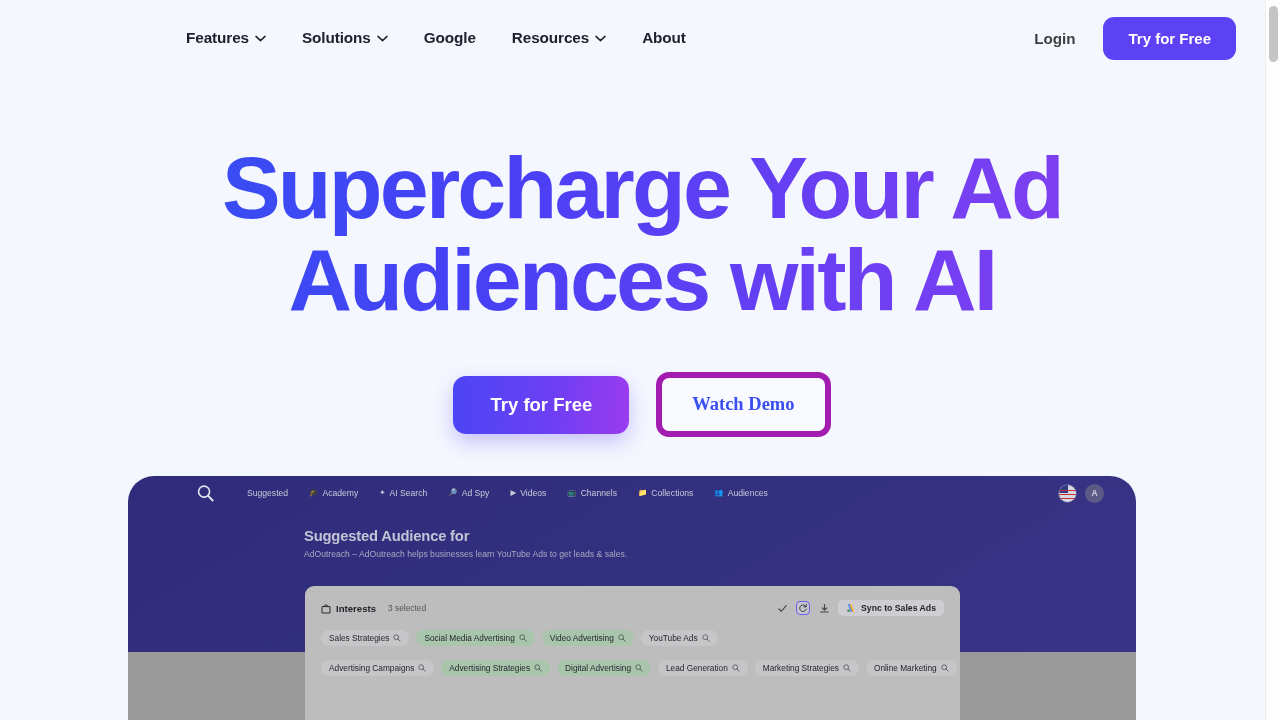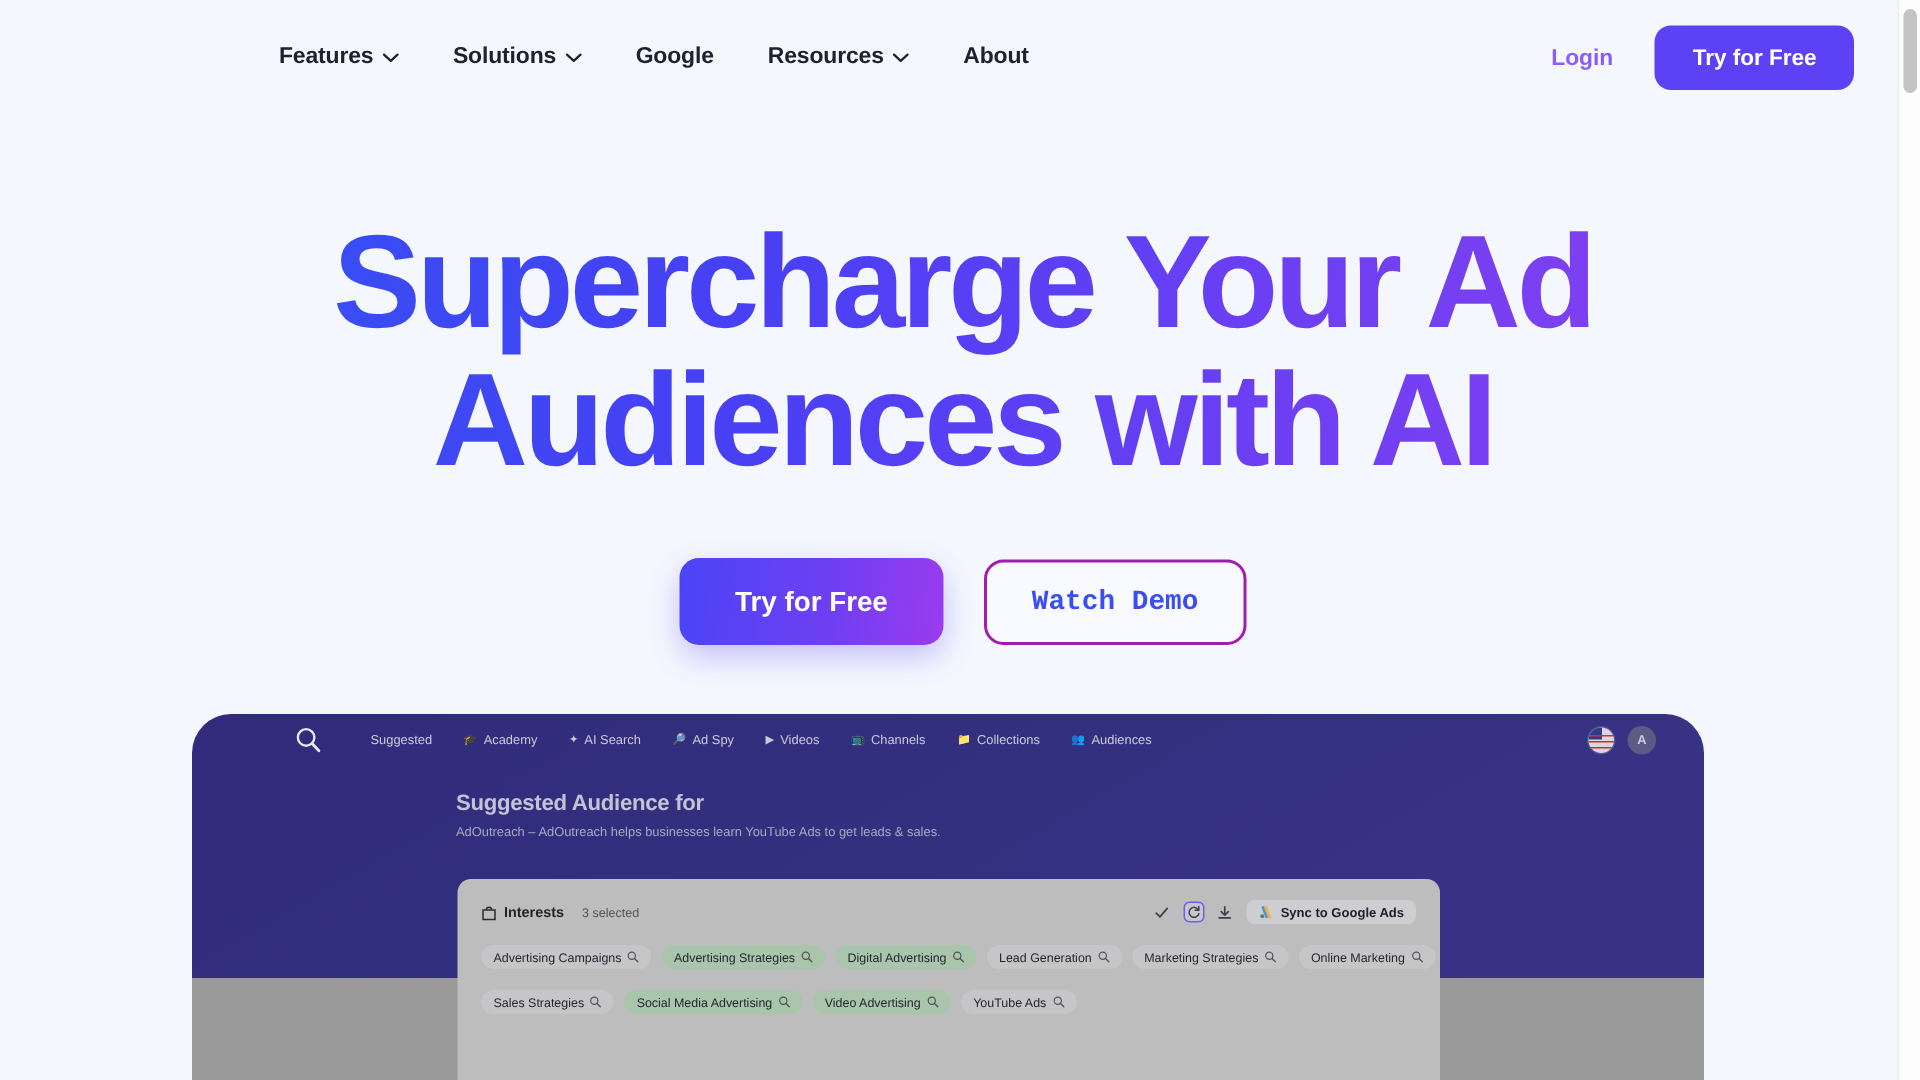--- a/index.html
+++ b/index.html
@@ -45,21 +45,21 @@
     font-size: 15.3px; font-weight: bold; color: #20212e;
     letter-spacing: -0.1px; cursor: pointer; white-space: nowrap;
   }
   .chev { width: 11px; height: 7px; display: block; flex: none; }
 
   .nav-right {
     margin-left: auto;
     display: flex; align-items: center; gap: 28px;
   }
   .login {
-    font-size: 15.2px; font-weight: bold; color: #8b5cf6;
+    font-size: 15.2px; font-weight: bold; color: #404040;
     cursor: pointer; white-space: nowrap;
   }
   .btn-try-nav {
     background: #5d41f5;
     color: #fff;
     font-size: 15px; font-weight: bold;
     border: none; border-radius: 11px;
     padding: 13px 25px;
     cursor: pointer; white-space: nowrap;
     font-family: "Liberation Sans", sans-serif;
@@ -96,26 +96,26 @@
     color: #fff; border: none;
     font-size: 18.5px; font-weight: bold;
     border-radius: 13px;
     padding: 18px 37px;
     cursor: pointer;
     box-shadow: 0 8px 20px rgba(90,65,240,.30);
     font-family: "Liberation Sans", sans-serif;
   }
   .btn-demo {
     background: #f8faff;
-    color: #3b4ff0; border: 2px solid #a21caf;
+    color: #3b4ff0; border: 6px solid #a21caf;
     font-size: 18.5px; font-weight: bold;
     border-radius: 13px;
     padding: 16px 30px;
     cursor: pointer;
-    font-family: Liberation Mono, monospace;
+    font-family: Liberation Serif, serif;
   }
 
   
   .app-shell {
     position: absolute;
     left: 128px; top: 476px;
     width: 1008px; height: 244px;
     border-radius: 26px 26px 0 0;
     background: linear-gradient(150deg, #302c7b 0%, #343080 45%, #3a3489 100%);
     overflow: hidden;
@@ -356,22 +356,53 @@
                 <path d="M6 1.6 L6 7.4 M3.4 5.2 L6 7.8 L8.6 5.2" fill="none" stroke="#3c3e47" stroke-width="1.2" stroke-linecap="round" stroke-linejoin="round"></path>
                 <path d="M2 9.8 h8" stroke="#3c3e47" stroke-width="1.3" stroke-linecap="round"></path>
               </svg>
           </div>
           <div class="sync-btn">
             <svg class="gads" viewBox="0 0 12 12">
               <path d="M4.6 1 L8.2 10.7 L5.6 10.7 L2.2 1.7 z" fill="#4a8df6"></path>
               <path d="M6.6 1 L10.1 10.7 L7.6 10.7 L4.3 1.7 z" fill="#f2b23c"></path>
               <circle cx="3" cy="9.3" r="1.5" fill="#3b8a4b"></circle>
             </svg>
-            <span>Sync to Google Ads</span>
+            <span>Sync to Sales Ads</span>
           </div>
+        </div>
+      </div>
+
+      <div class="tagrow">
+        <div class="tag">
+          <span>Sales Strategies</span>
+          <svg class="mag" viewBox="0 0 10 10">
+              <circle cx="4" cy="4" r="3" fill="none" stroke="#2b2d35" stroke-width="1"></circle>
+              <path d="M6.3 6.3 L9 9" stroke="#2b2d35" stroke-width="1.1" stroke-linecap="round"></path>
+            </svg>
+        </div>
+        <div class="tag on">
+          <span>Social Media Advertising</span>
+          <svg class="mag" viewBox="0 0 10 10">
+              <circle cx="4" cy="4" r="3" fill="none" stroke="#2b2d35" stroke-width="1"></circle>
+              <path d="M6.3 6.3 L9 9" stroke="#2b2d35" stroke-width="1.1" stroke-linecap="round"></path>
+            </svg>
+        </div>
+        <div class="tag on">
+          <span>Video Advertising</span>
+          <svg class="mag" viewBox="0 0 10 10">
+              <circle cx="4" cy="4" r="3" fill="none" stroke="#2b2d35" stroke-width="1"></circle>
+              <path d="M6.3 6.3 L9 9" stroke="#2b2d35" stroke-width="1.1" stroke-linecap="round"></path>
+            </svg>
+        </div>
+        <div class="tag">
+          <span>YouTube Ads</span>
+          <svg class="mag" viewBox="0 0 10 10">
+              <circle cx="4" cy="4" r="3" fill="none" stroke="#2b2d35" stroke-width="1"></circle>
+              <path d="M6.3 6.3 L9 9" stroke="#2b2d35" stroke-width="1.1" stroke-linecap="round"></path>
+            </svg>
         </div>
       </div>
 
       <div class="tagrow">
         <div class="tag">
           <span>Advertising Campaigns</span>
           <svg class="mag" viewBox="0 0 10 10">
               <circle cx="4" cy="4" r="3" fill="none" stroke="#2b2d35" stroke-width="1"></circle>
               <path d="M6.3 6.3 L9 9" stroke="#2b2d35" stroke-width="1.1" stroke-linecap="round"></path>
             </svg>
@@ -399,51 +430,20 @@
         </div>
         <div class="tag">
           <span>Marketing Strategies</span>
           <svg class="mag" viewBox="0 0 10 10">
               <circle cx="4" cy="4" r="3" fill="none" stroke="#2b2d35" stroke-width="1"></circle>
               <path d="M6.3 6.3 L9 9" stroke="#2b2d35" stroke-width="1.1" stroke-linecap="round"></path>
             </svg>
         </div>
         <div class="tag">
           <span>Online Marketing</span>
-          <svg class="mag" viewBox="0 0 10 10">
-              <circle cx="4" cy="4" r="3" fill="none" stroke="#2b2d35" stroke-width="1"></circle>
-              <path d="M6.3 6.3 L9 9" stroke="#2b2d35" stroke-width="1.1" stroke-linecap="round"></path>
-            </svg>
-        </div>
-      </div>
-
-      <div class="tagrow">
-        <div class="tag">
-          <span>Sales Strategies</span>
-          <svg class="mag" viewBox="0 0 10 10">
-              <circle cx="4" cy="4" r="3" fill="none" stroke="#2b2d35" stroke-width="1"></circle>
-              <path d="M6.3 6.3 L9 9" stroke="#2b2d35" stroke-width="1.1" stroke-linecap="round"></path>
-            </svg>
-        </div>
-        <div class="tag on">
-          <span>Social Media Advertising</span>
-          <svg class="mag" viewBox="0 0 10 10">
-              <circle cx="4" cy="4" r="3" fill="none" stroke="#2b2d35" stroke-width="1"></circle>
-              <path d="M6.3 6.3 L9 9" stroke="#2b2d35" stroke-width="1.1" stroke-linecap="round"></path>
-            </svg>
-        </div>
-        <div class="tag on">
-          <span>Video Advertising</span>
-          <svg class="mag" viewBox="0 0 10 10">
-              <circle cx="4" cy="4" r="3" fill="none" stroke="#2b2d35" stroke-width="1"></circle>
-              <path d="M6.3 6.3 L9 9" stroke="#2b2d35" stroke-width="1.1" stroke-linecap="round"></path>
-            </svg>
-        </div>
-        <div class="tag">
-          <span>YouTube Ads</span>
           <svg class="mag" viewBox="0 0 10 10">
               <circle cx="4" cy="4" r="3" fill="none" stroke="#2b2d35" stroke-width="1"></circle>
               <path d="M6.3 6.3 L9 9" stroke="#2b2d35" stroke-width="1.1" stroke-linecap="round"></path>
             </svg>
         </div>
       </div>
     </div>
   </div>
 
   <div class="scrollbar">

